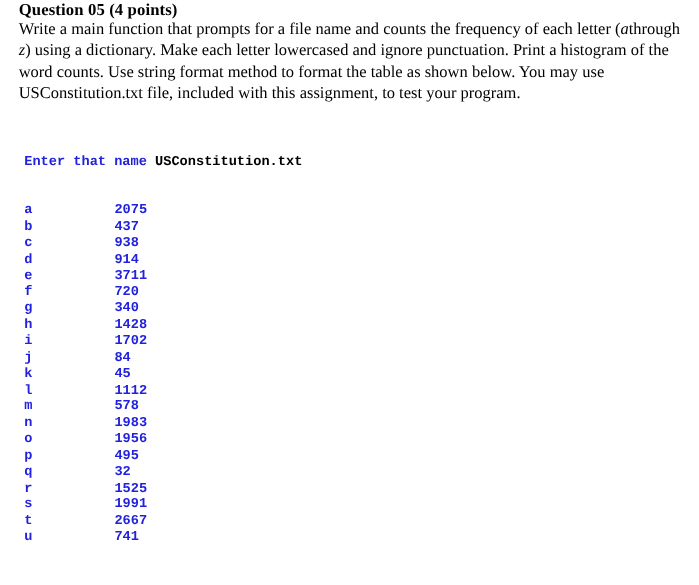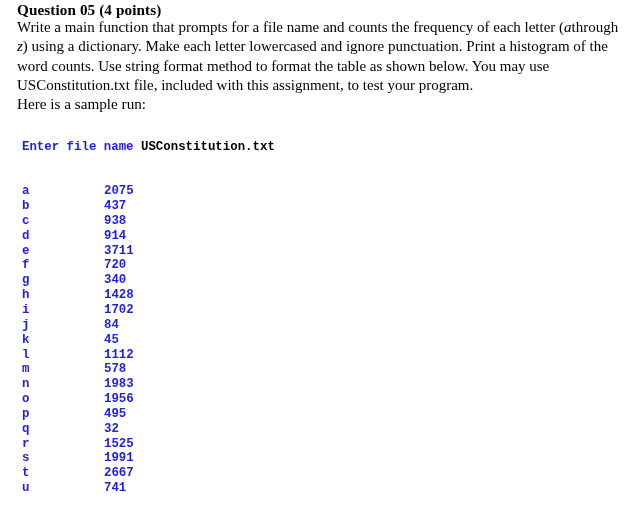--- a/index.html
+++ b/index.html
@@ -84,20 +84,19 @@
 </head>
 <body>
 
 <div class="page">
 
   <div class="prose">
     <div class="q-title">Question 05 (4 points)</div>
     <div class="q-body"><span>Write a main function that prompts for a file name and counts the frequency of each letter (</span><i>a</i><span>through </span><i>z</i><span>) using a dictionary. Make each letter lowercased and ignore punctuation. Print a histogram of the word counts. Use string format method to format the table as shown below. You may use USConstitution.txt file, included with this assignment, to test your program.</span></div>
   </div>
 
-  <div class="sample-run">Here is a sample run:</div>
 
   <div class="console">
-    <div class="line"><span>Enter file name</span><span> </span><span class="user-input">USConstitution.txt</span></div>
+    <div class="line"><span>Enter that name</span><span> </span><span class="user-input">USConstitution.txt</span></div>
     <div id="rows-host"><div class="line"><span class="col-letter">a</span><span class="col-count">2075</span></div><div class="line"><span class="col-letter">b</span><span class="col-count">437</span></div><div class="line"><span class="col-letter">c</span><span class="col-count">938</span></div><div class="line"><span class="col-letter">d</span><span class="col-count">914</span></div><div class="line"><span class="col-letter">e</span><span class="col-count">3711</span></div><div class="line"><span class="col-letter">f</span><span class="col-count">720</span></div><div class="line"><span class="col-letter">g</span><span class="col-count">340</span></div><div class="line"><span class="col-letter">h</span><span class="col-count">1428</span></div><div class="line"><span class="col-letter">i</span><span class="col-count">1702</span></div><div class="line"><span class="col-letter">j</span><span class="col-count">84</span></div><div class="line"><span class="col-letter">k</span><span class="col-count">45</span></div><div class="line"><span class="col-letter">l</span><span class="col-count">1112</span></div><div class="line"><span class="col-letter">m</span><span class="col-count">578</span></div><div class="line"><span class="col-letter">n</span><span class="col-count">1983</span></div><div class="line"><span class="col-letter">o</span><span class="col-count">1956</span></div><div class="line"><span class="col-letter">p</span><span class="col-count">495</span></div><div class="line"><span class="col-letter">q</span><span class="col-count">32</span></div><div class="line"><span class="col-letter">r</span><span class="col-count">1525</span></div><div class="line"><span class="col-letter">s</span><span class="col-count">1991</span></div><div class="line"><span class="col-letter">t</span><span class="col-count">2667</span></div><div class="line"><span class="col-letter">u</span><span class="col-count">741</span></div></div>
   </div>
 
 </div>
 
 </body></html>

